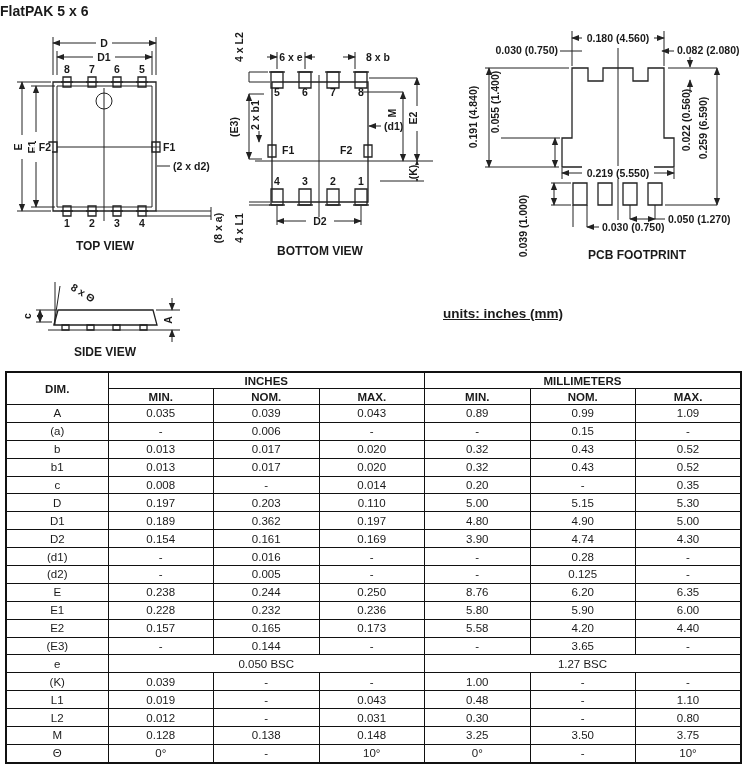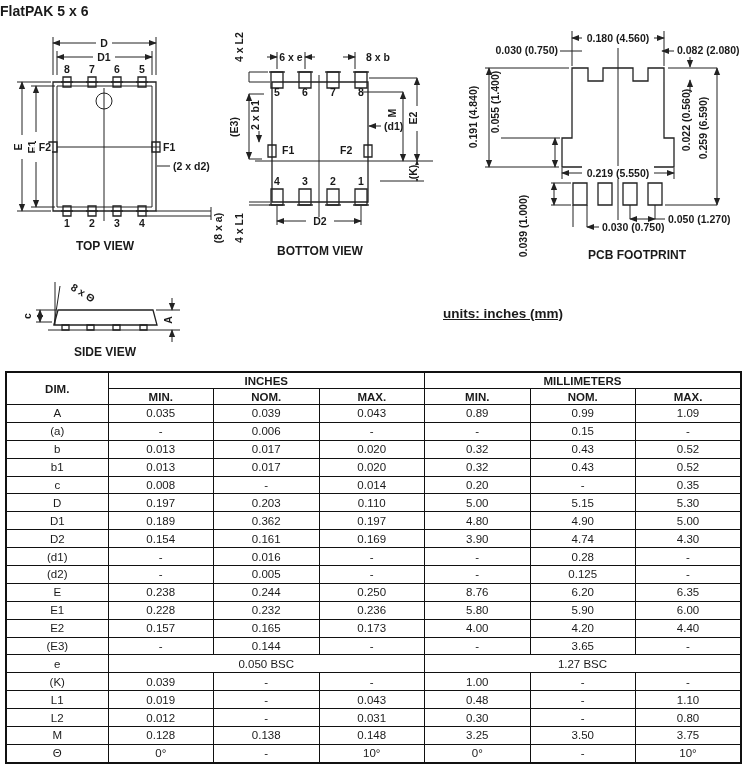--- a/index.html
+++ b/index.html
@@ -449,21 +449,21 @@
           <td>0.236</td>
           <td>5.80</td>
           <td>5.90</td>
           <td>6.00</td>
         </tr>
         <tr>
           <td>E2</td>
           <td>0.157</td>
           <td>0.165</td>
           <td>0.173</td>
-          <td>4.00</td>
+          <td>5.58</td>
           <td>4.20</td>
           <td>4.40</td>
         </tr>
         <tr>
           <td>(E3)</td>
           <td>-</td>
           <td>0.144</td>
           <td>-</td>
           <td>-</td>
           <td>3.65</td>

